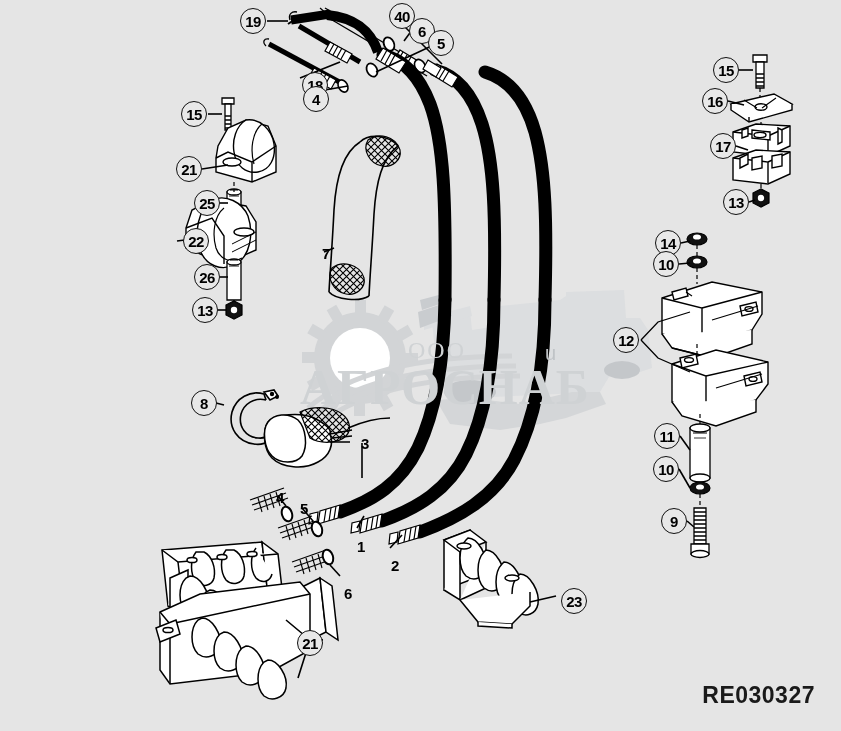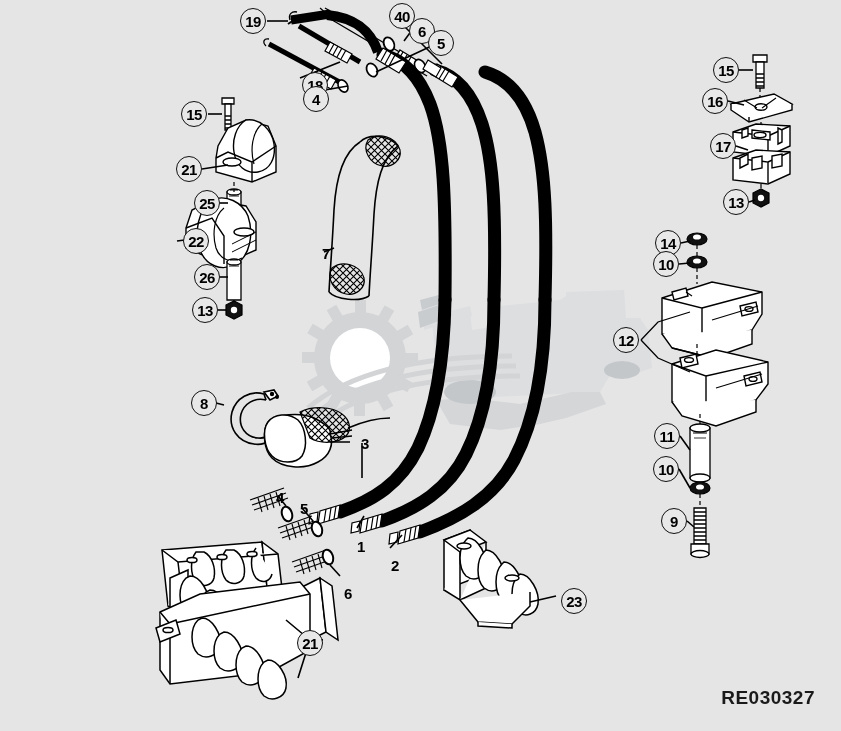--- a/index.html
+++ b/index.html
@@ -4,21 +4,21 @@
 <style>
   html,body{margin:0;padding:0;background:#fff;}
   body{font-family:"Liberation Sans",sans-serif;}
   #sheet{position:relative;width:841px;height:731px;background:#e5e5e5;overflow:hidden;}
   #art{position:absolute;left:0;top:0;width:841px;height:731px;}
   .callout{position:absolute;width:26px;height:26px;border-radius:50%;
            background:#e8e8e8;border:1.6px solid #111;color:#000;
            font-weight:bold;font-size:15px;display:flex;align-items:center;
            justify-content:center;box-sizing:border-box;letter-spacing:-0.5px;}
   .callout.plain{background:transparent;border:none;}
-  #partnum{position:absolute;right:26px;bottom:22px;font-size:19px;font-weight:bold;
+  #partnum{position:absolute;right:26px;bottom:22px;font-size:23px;font-weight:bold;
            letter-spacing:0.5px;color:#1a1a1a;font-family:"Liberation Sans",sans-serif;}
   #watermark{position:absolute;left:290px;top:300px;width:300px;height:130px;
              pointer-events:none;opacity:1;}
 </style>
 </head>
 <body>
 
 <div id="sheet">
 
   <svg id="art" viewBox="0 0 841 731">
@@ -495,16 +495,23 @@
   <div class="callout" style="left:191px;top:390px;">8</div>
   <div class="callout plain" style="left:352px;top:430px;">3</div>
   <div class="callout plain" style="left:267px;top:484px;">4</div>
   <div class="callout plain" style="left:291px;top:495px;">5</div>
   <div class="callout plain" style="left:348px;top:533px;">1</div>
   <div class="callout plain" style="left:382px;top:552px;">2</div>
   <div class="callout plain" style="left:335px;top:580px;">6</div>
   <div class="callout" style="left:297px;top:630px;">21</div>
   <div class="callout" style="left:561px;top:588px;text-align:center;">23</div>
 
+  <div id="watermark">
+    <svg viewBox="0 0 300 130" width="300" height="130">
+      <text x="118" y="58" font-family="Liberation Serif, serif" font-size="24" fill="#cfd2d4" letter-spacing="2">ООО</text>
+      <text x="10" y="104" font-family="Liberation Serif, serif" font-size="50" font-weight="bold" fill="#cfd2d4" letter-spacing="1">АГРОСНАБ</text>
+      <text x="255" y="60" font-family="Liberation Sans, sans-serif" font-size="20" fill="#bfc3c6">u</text>
+    </svg>
+  </div>
 
   <div id="partnum">RE030327</div>
 
 </div>
 
 </body></html>

